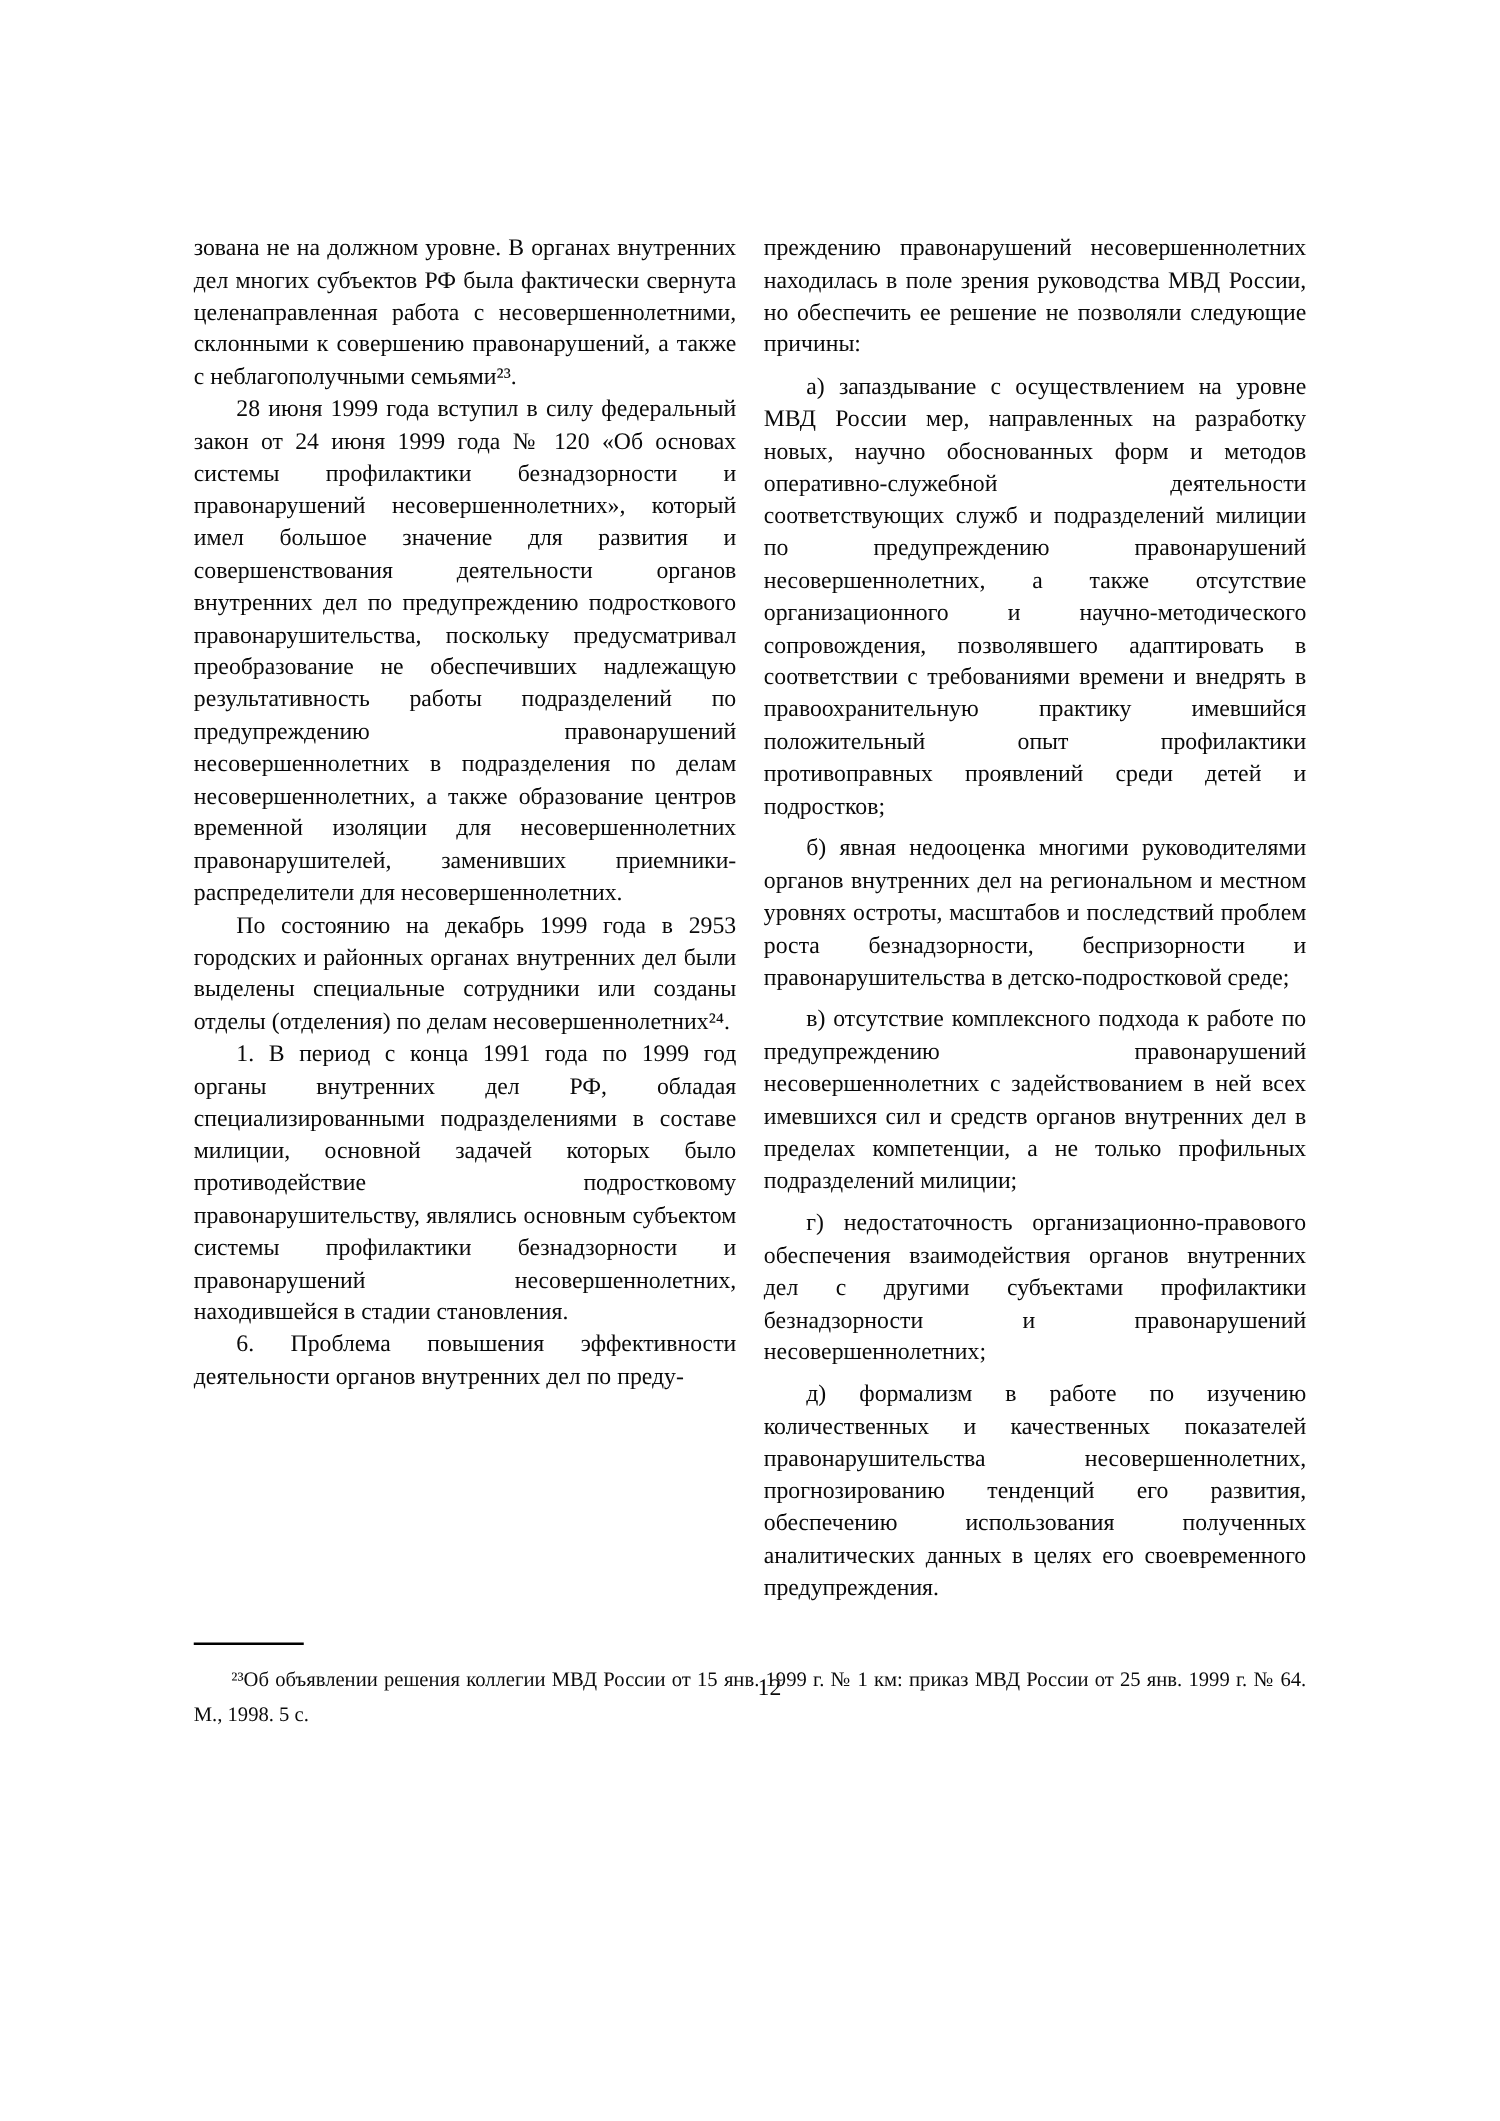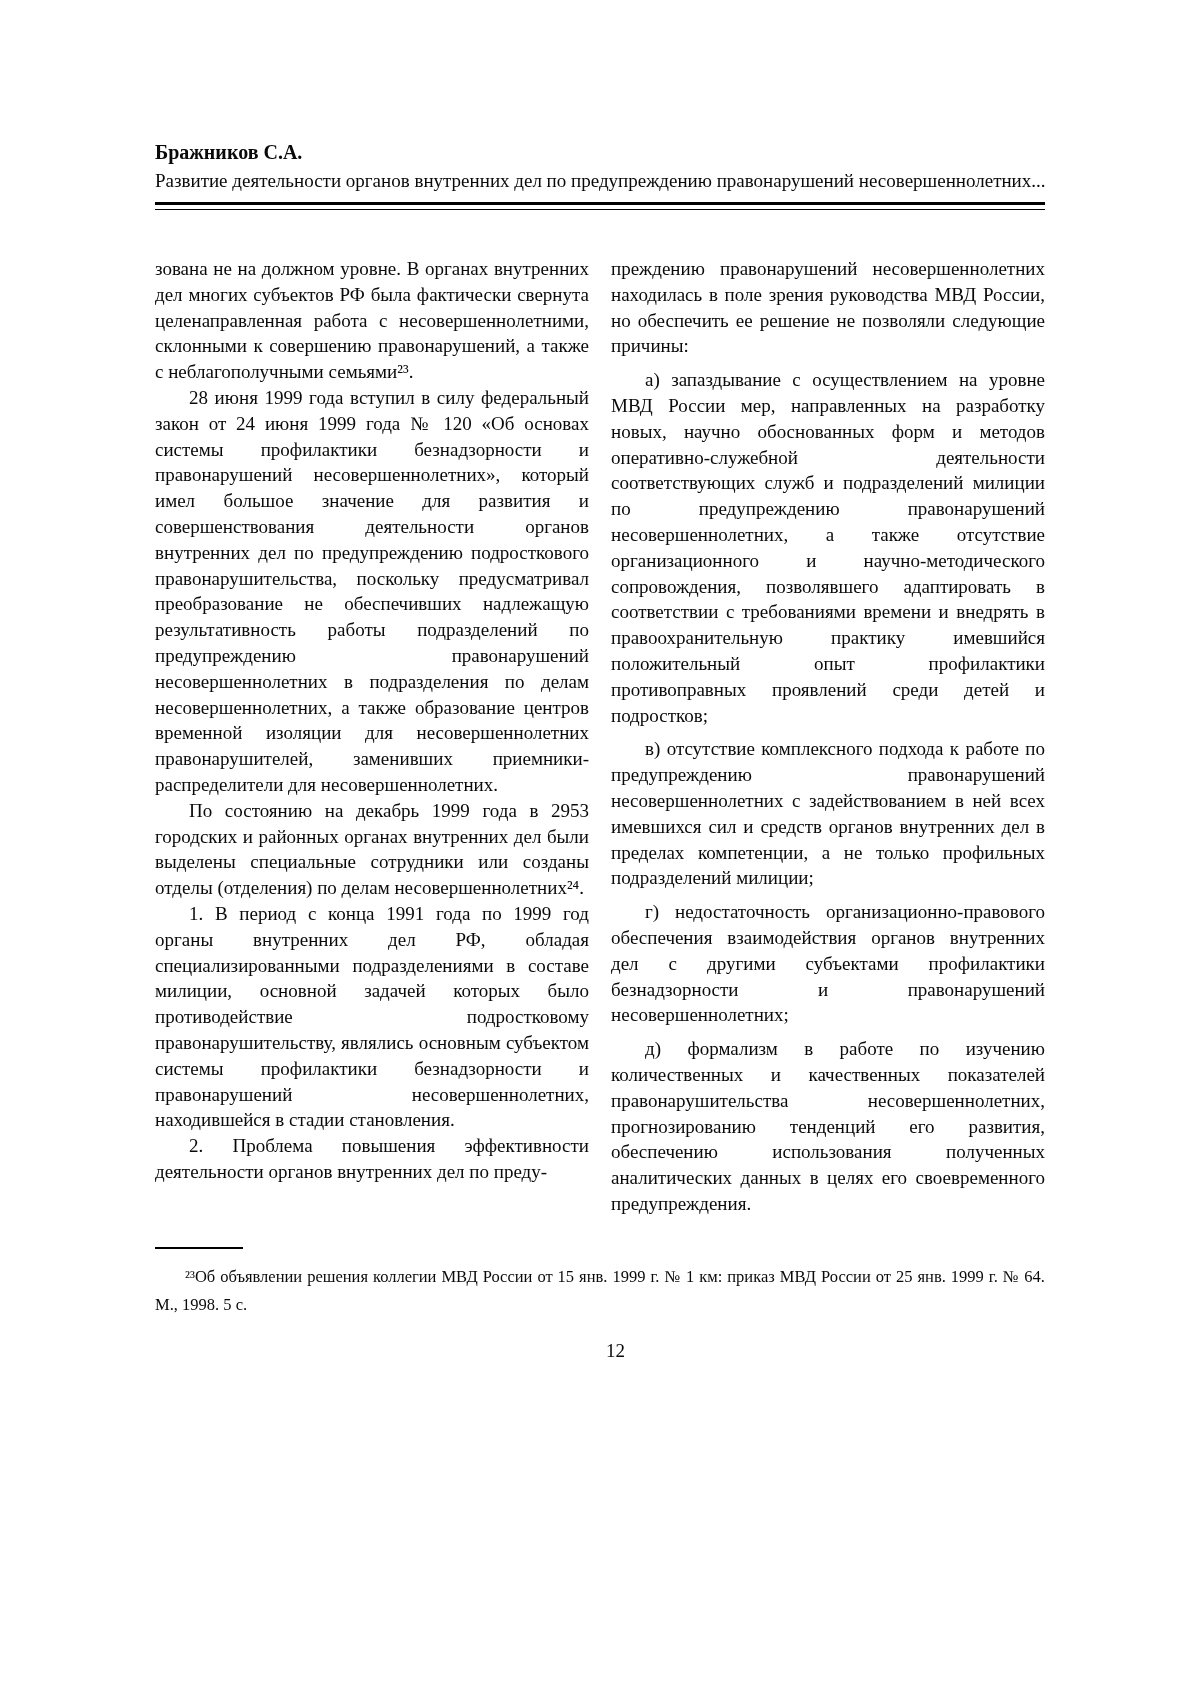--- a/index.html
+++ b/index.html
@@ -86,37 +86,33 @@
     font-size: 19px;
     padding-left: 31px;
   }
 </style>
 </head>
 <body>
 
 <div class="page">
   <div class="content">
 
-    <div class="header">
-      <div class="author">Бражников С.А.</div>
-      <div class="title">Развитие деятельности органов внутренних дел по предупреждению правонарушений несовершеннолетних...</div>
-      <div class="double-rule"></div>
-    </div>
 
     <div class="columns">
       <div class="column left">
           <p class="para noindent">зована не на должном уровне. В органах внутренних дел многих субъектов РФ была фактически свернута целенаправленная работа с несовершеннолетними, склонными к совершению правонарушений, а также с неблагополучными семьями²³.</p>
           <p class="para">28 июня 1999 года вступил в силу федеральный закон от 24 июня 1999 года № 120 «Об основах системы профилактики безнадзорности и правонарушений несовершеннолетних», который имел большое значение для развития и совершенствования деятельности органов внутренних дел по предупреждению подросткового правонарушительства, поскольку предусматривал преобразование не обеспечивших надлежащую результативность работы подразделений по предупреждению правонарушений несовершеннолетних в подразделения по делам несовершеннолетних, а также образование центров временной изоляции для несовершеннолетних правонарушителей, заменивших приемники-распределители для несовершеннолетних.</p>
           <p class="para">По состоянию на декабрь 1999 года в 2953 городских и районных органах внутренних дел были выделены специальные сотрудники или созданы отделы (отделения) по делам несовершеннолетних²⁴.</p>
           <p class="para">1. В период с конца 1991 года по 1999 год органы внутренних дел РФ, обладая специализированными подразделениями в составе милиции, основной задачей которых было противодействие подростковому правонарушительству, являлись основным субъектом системы профилактики безнадзорности и правонарушений несовершеннолетних, находившейся в стадии становления.</p>
-          <p class="para">2. Проблема повышения эффективности деятельности органов внутренних дел по преду-</p>
+          <p class="para">6. Проблема повышения эффективности деятельности органов внутренних дел по преду-</p>
         </div>
       <div class="column spaced right">
           <p class="para noindent">преждению правонарушений несовершеннолетних находилась в поле зрения руководства МВД России, но обеспечить ее решение не позволяли следующие причины:</p>
           <p class="para">а) запаздывание с осуществлением на уровне МВД России мер, направленных на разработку новых, научно обоснованных форм и методов оперативно-служебной деятельности соответствующих служб и подразделений милиции по предупреждению правонарушений несовершеннолетних, а также отсутствие организационного и научно-методического сопровождения, позволявшего адаптировать в соответствии с требованиями времени и внедрять в правоохранительную практику имевшийся положительный опыт профилактики противоправных проявлений среди детей и подростков;</p>
+          <p class="para">б) явная недооценка многими руководителями органов внутренних дел на региональном и местном уровнях остроты, масштабов и последствий проблем роста безнадзорности, беспризорности и правонарушительства в детско-подростковой среде;</p>
           <p class="para">в) отсутствие комплексного подхода к работе по предупреждению правонарушений несовершеннолетних с задействованием в ней всех имевшихся сил и средств органов внутренних дел в пределах компетенции, а не только профильных подразделений милиции;</p>
           <p class="para">г) недостаточность организационно-правового обеспечения взаимодействия органов внутренних дел с другими субъектами профилактики безнадзорности и правонарушений несовершеннолетних;</p>
           <p class="para">д) формализм в работе по изучению количественных и качественных показателей правонарушительства несовершеннолетних, прогнозированию тенденций его развития, обеспечению использования полученных аналитических данных в целях его своевременного предупреждения.</p>
         </div>
     </div>
 
     <div class="footnote-area">
       <div class="footnote-rule"></div>
       <div class="footnotes">
           <p class="footnote">²³Об объявлении решения коллегии МВД России от 15 янв. 1999 г. № 1 км: приказ МВД России от 25 янв. 1999 г. № 64. М., 1998. 5 с.</p>

